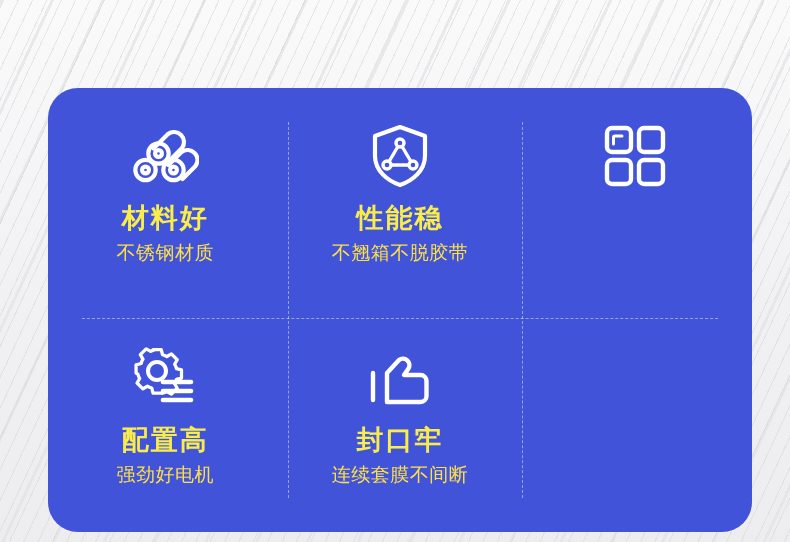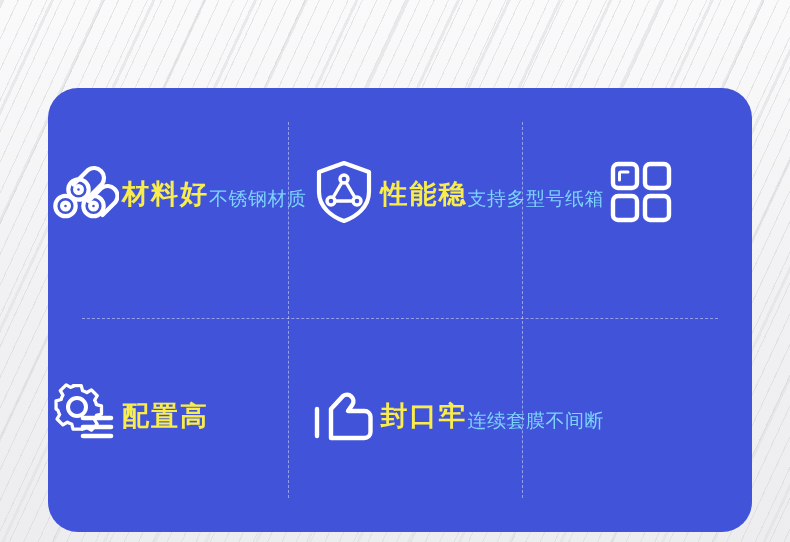--- a/index.html
+++ b/index.html
@@ -82,23 +82,24 @@
     left: 34px;
     right: 34px;
     height: 0;
     top: 230px;
     border-top: 1px dashed rgba(255,255,255,0.45);
   }
 
   
   .cell {
     display: flex;
-    flex-direction: row;
+    flex-direction: column;
     align-items: center;
     justify-content: flex-start;
+    padding-top: 34px;
     box-sizing: border-box;
   }
   .cell .icon-wrap {
     width: 74px;
     height: 68px;
     display: flex;
     align-items: center;
     justify-content: center;
     margin-bottom: 14px;
   }
@@ -108,21 +109,21 @@
   .cell .title {
     color: #f9ed4c;
     font-size: 27px;
     font-weight: bold;
     letter-spacing: 2px;
     line-height: 1.1;
     margin-bottom: 9px;
     white-space: nowrap;
   }
   .cell .subtitle {
-    color: #7dd3fc;
+    color: #fde047;
     font-size: 19px;
     font-weight: normal;
     letter-spacing: 0.5px;
     line-height: 1.1;
     white-space: nowrap;
   }
 </style>
 </head>
 <body>
 
@@ -160,21 +161,21 @@
         <svg width="60" height="66" viewBox="0 0 60 66" fill="none" stroke="#ffffff" stroke-width="4.2" stroke-linecap="round" stroke-linejoin="round">
           <path d="M30 4 L55 13 V33 C55 48 42 58 30 62 C18 58 5 48 5 33 V13 Z"></path>
 
           <path d="M30 20 L43 42 L17 42 Z" stroke-width="3.4"></path>
           <circle cx="30" cy="20" r="4" fill="#4153d8" stroke-width="3.4"></circle>
           <circle cx="43" cy="42" r="4" fill="#4153d8" stroke-width="3.4"></circle>
           <circle cx="17" cy="42" r="4" fill="#4153d8" stroke-width="3.4"></circle>
         </svg>
       </span>
       <div class="title">性能稳</div>
-      <div class="subtitle">支持多型号纸箱</div>
+      <div class="subtitle">不翘箱不脱胶带</div>
     </div>
 
     <div class="cell">
       <span class="icon-wrap">
         <svg width="62" height="62" viewBox="0 0 62 62" fill="none" stroke="#ffffff" stroke-width="4.4" stroke-linecap="round" stroke-linejoin="round">
           <rect x="3" y="3" width="24" height="24" rx="5"></rect>
           <rect x="35" y="3" width="24" height="24" rx="5"></rect>
           <rect x="3" y="35" width="24" height="24" rx="5"></rect>
           <rect x="35" y="35" width="24" height="24" rx="5"></rect>
 
@@ -194,20 +195,21 @@
                    L1.3 30.5 v-10 l6.2-1.6 a18 18 0 0 1 2.2-5.3 L6.5 8.1 l7.1-7.1 l5.5 3.2
                    a18 18 0 0 1 5.3-2.2 Z" stroke-width="4" transform="translate(2,1) scale(0.82)"></path>
           <circle cx="24" cy="24" r="9" stroke-width="4"></circle>
 
           <line x1="30" y1="35" x2="58" y2="35" stroke-width="4.6"></line>
           <line x1="30" y1="44" x2="58" y2="44" stroke-width="4.6"></line>
           <line x1="30" y1="53" x2="58" y2="53" stroke-width="4.6"></line>
         </svg>
       </span>
       <div class="title">配置高</div>
+      <div class="subtitle">强劲好电机</div>
     </div>
 
     <div class="cell">
       <span class="icon-wrap">
         <svg width="64" height="60" viewBox="0 0 64 60" fill="none" stroke="#ffffff" stroke-width="4.4" stroke-linecap="round" stroke-linejoin="round">
 
           <line x1="5" y1="25" x2="5" y2="52"></line>
 
           <path d="M19 54 V25 L31 12 a6.5 6.5 0 0 1 9.5 8.5 L36 27 h16.5
                    a6 6 0 0 1 6 6 v15 a6 6 0 0 1-6 6 Z"></path>

